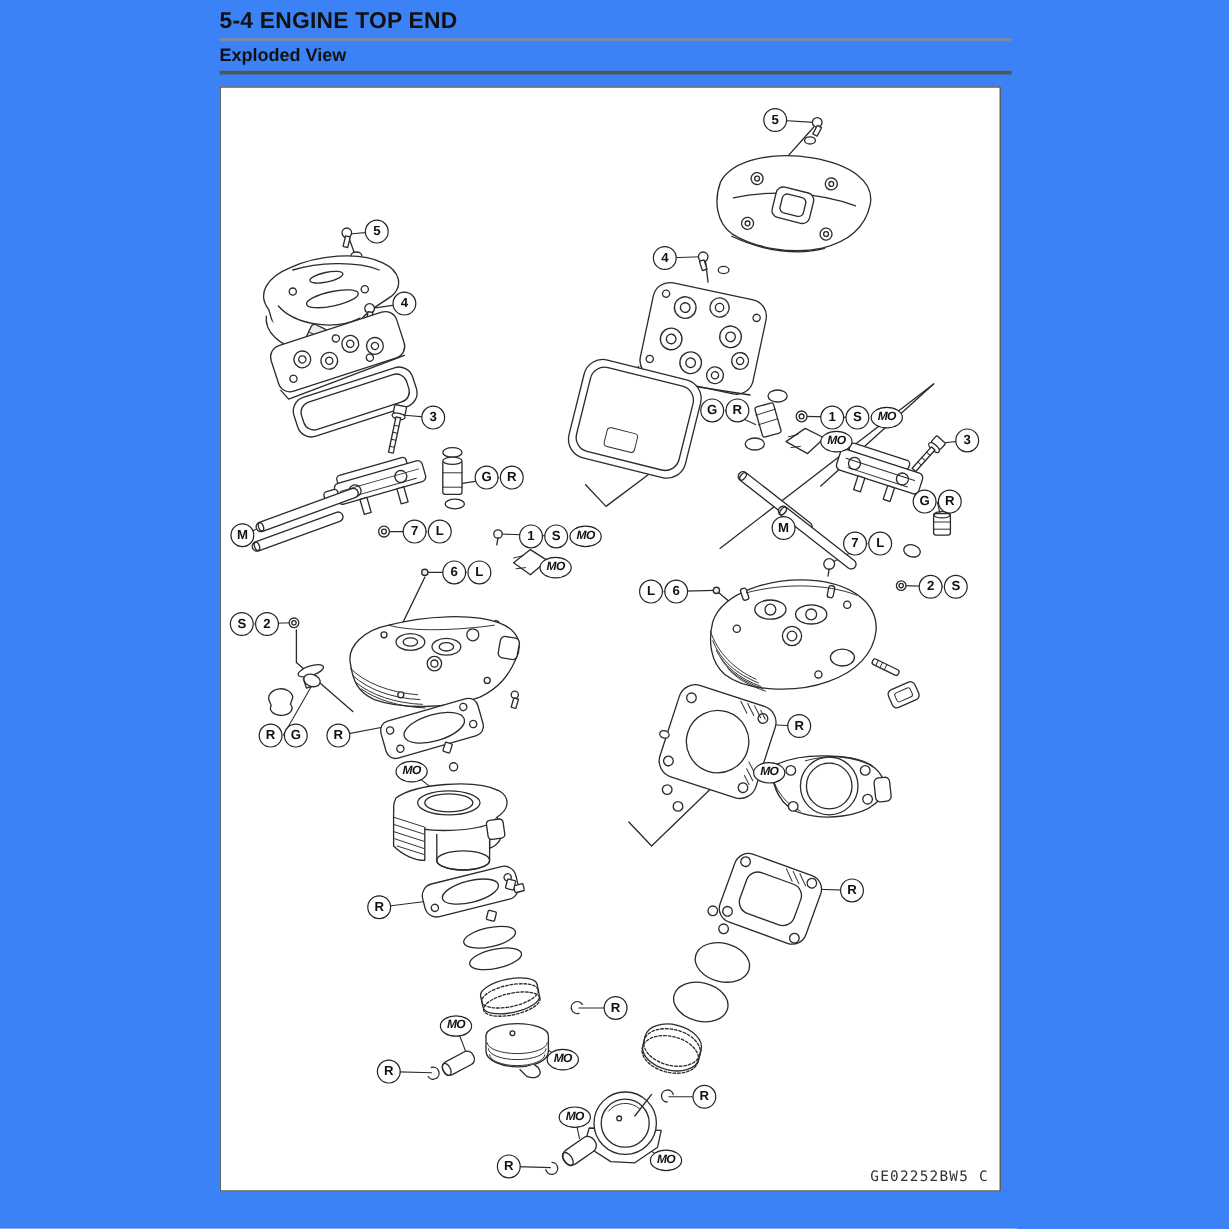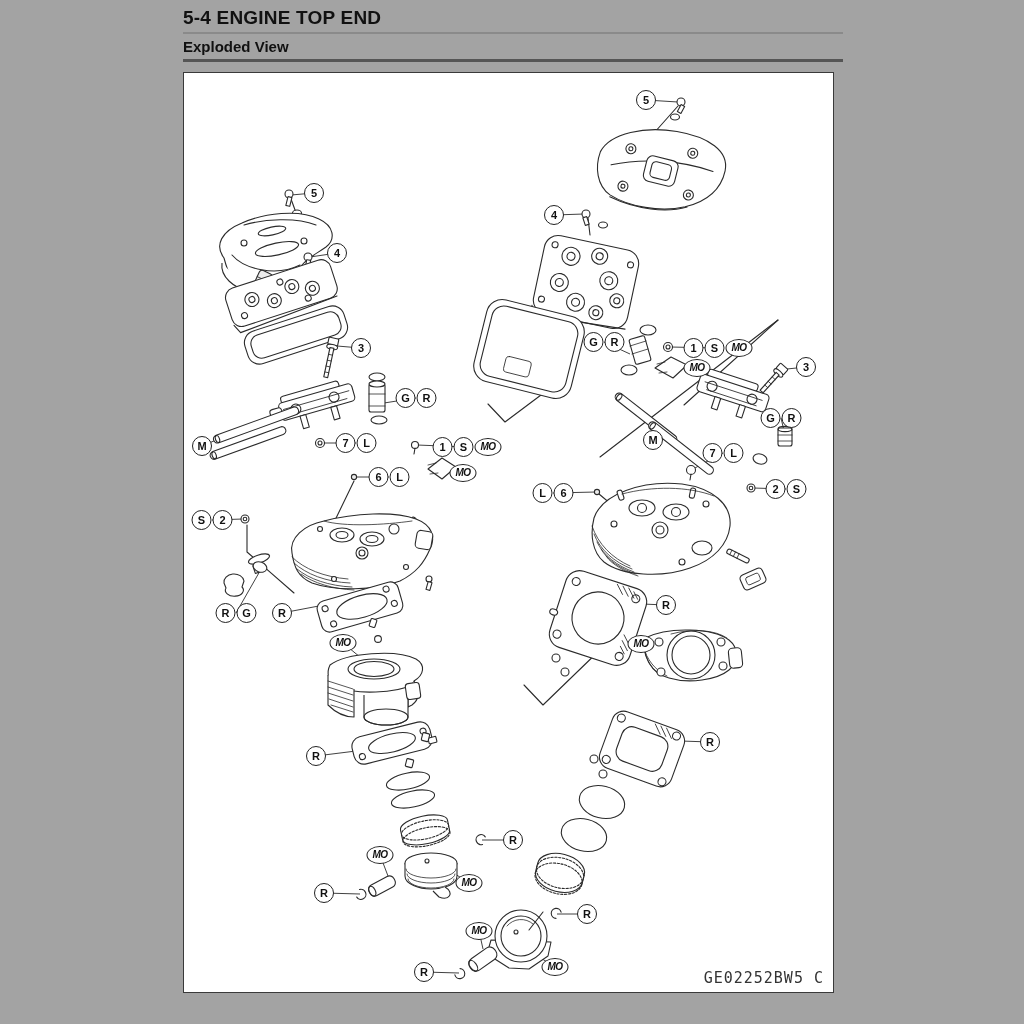--- a/index.html
+++ b/index.html
@@ -1,32 +1,32 @@
 <!DOCTYPE html>
 <html><head>
 <meta charset="utf-8">
 <style>
   html,body{margin:0;padding:0;background:#fff;}
-  .page{position:relative;width:1024px;height:1024px;background:#a3a3a3;overflow:hidden;
+  .page{position:relative;width:1024px;height:1024px;background:#3b82f6;overflow:hidden;
         font-family:"Liberation Sans",sans-serif;color:#111;}
   .section-title{position:absolute;left:183px;top:7px;font-size:19px;font-weight:bold;letter-spacing:.2px;}
   .rule1{position:absolute;left:183px;top:32px;width:660px;height:2px;background:#8a8a8a;}
   .subtitle{position:absolute;left:183px;top:38px;font-size:15px;font-weight:bold;}
   .rule2{position:absolute;left:183px;top:59px;width:660px;height:3px;background:#555;}
   .figure-box{position:absolute;left:183px;top:72px;width:649px;height:919px;
               border:1.5px solid #3a3a3a;background:#fff;}
   .figure-box svg{position:absolute;left:0;top:0;}
   .callout-layer{position:absolute;left:0;top:0;width:100%;height:100%;pointer-events:none;}
   .callout{position:absolute;display:flex;gap:1px;align-items:center;transform:translate(-50%,-50%);}
   .token{display:flex;align-items:center;justify-content:center;width:18px;height:18px;
          border:1.6px solid #222;border-radius:50%;background:#fff;
          font-size:11px;font-weight:bold;color:#111;line-height:1;}
   .token.oval{width:25px;height:16px;font-size:10px;letter-spacing:-.5px;font-style:italic;}
   .figure-code{position:absolute;right:9px;bottom:5px;font-family:"DejaVu Sans Mono",monospace;
-               font-size:15px;color:#333;letter-spacing:1px;}
+               font-size:12px;color:#333;letter-spacing:1px;}
   .art{stroke:#2b2b2b;fill:none;stroke-width:1.1;stroke-linecap:round;stroke-linejoin:round;}
   .artw{stroke:#2b2b2b;fill:#fff;stroke-width:1.1;stroke-linejoin:round;}
   .artg{stroke:#2b2b2b;fill:#ececec;stroke-width:1.1;stroke-linejoin:round;}
   .thin{stroke-width:.8;}
   .leader{stroke:#2b2b2b;stroke-width:.9;}
 </style>
 </head>
 <body>
 
 <div class="page">

